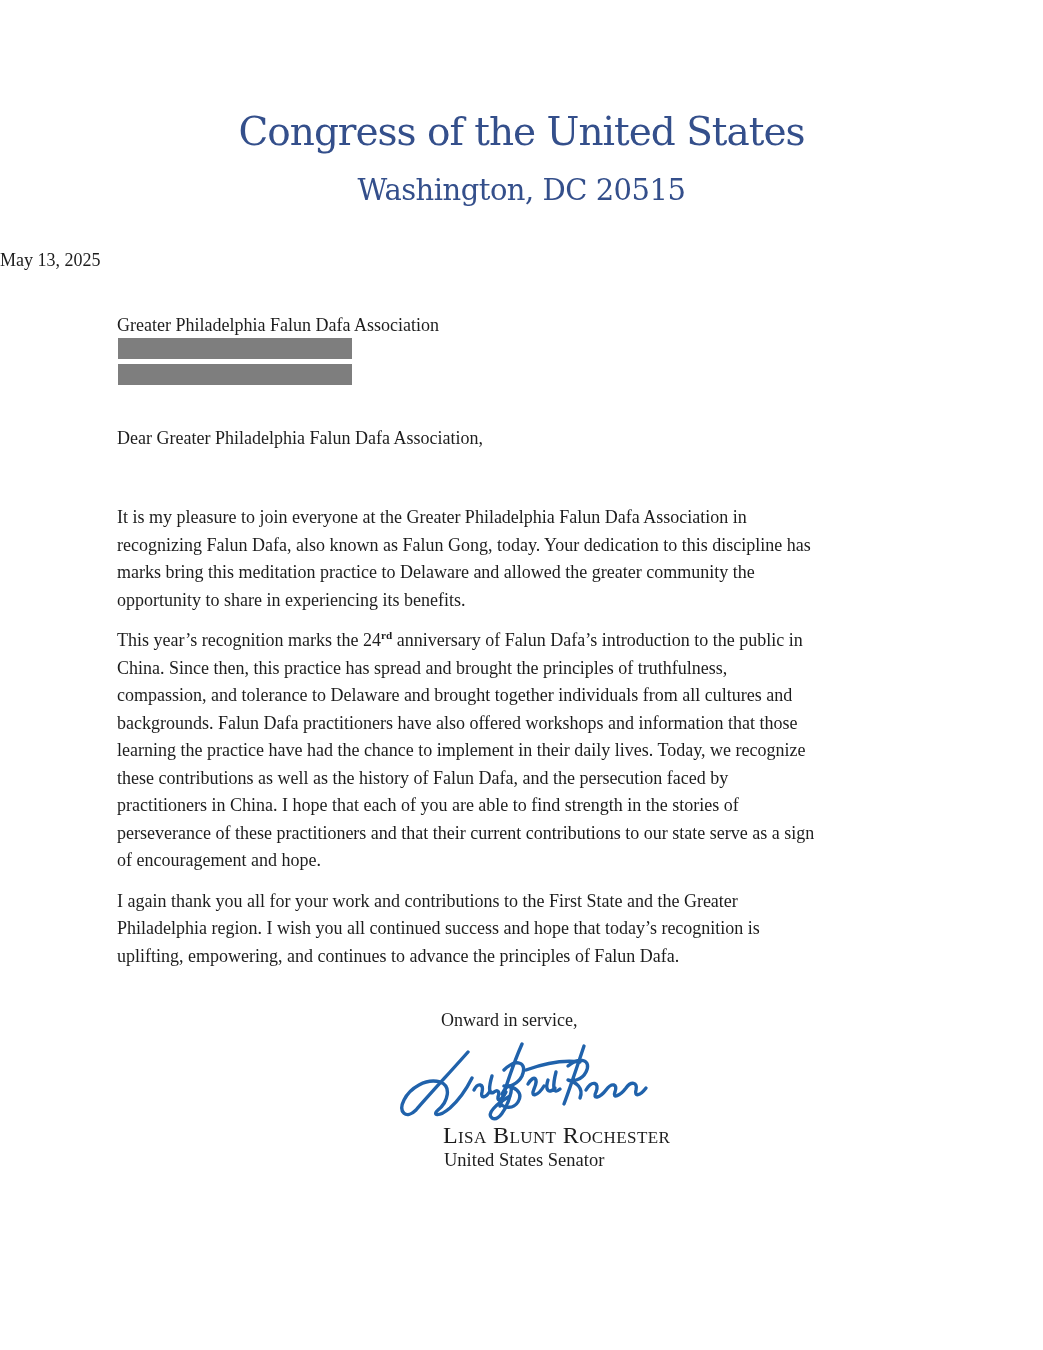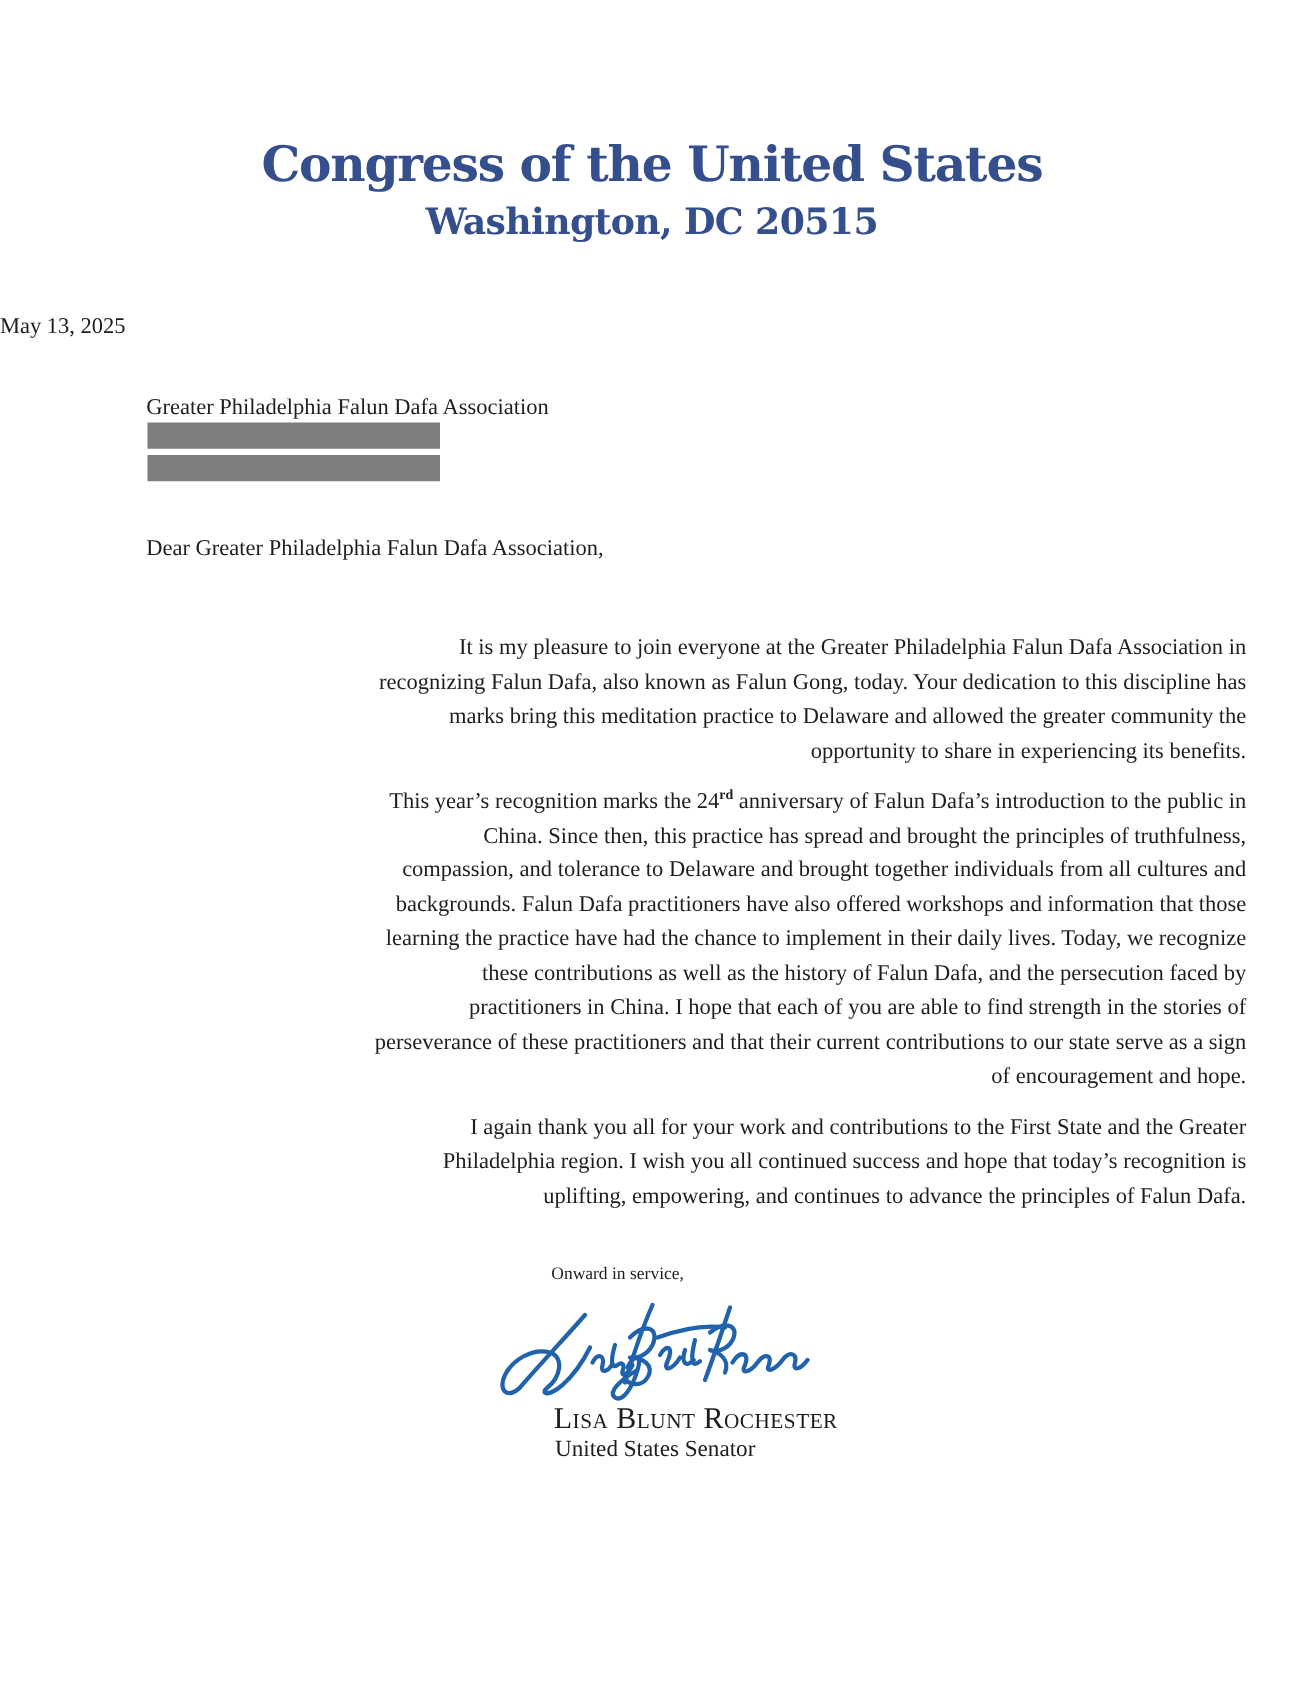--- a/index.html
+++ b/index.html
@@ -17,32 +17,32 @@
     overflow: hidden;
   }
   .letterhead {
     position: absolute;
     top: 110px;
     left: 0;
     width: 100%;
     text-align: center;
     color: #344f8b;
     font-family: "DejaVu Serif", serif;
-    font-weight: bold;
+    font-weight: normal;
   }
   .letterhead-title {
     font-size: 39px;
     line-height: 44px;
     letter-spacing: -1px;
   }
   .letterhead-subtitle {
     font-size: 29px;
     line-height: 32px;
     letter-spacing: -0.5px;
-    margin-top: 7px;
+    margin-top: 20px;
   }
   .date-line {
     position: absolute;
     top: 248px;
     left: 0;
     width: 100%;
     font-size: 18px;
     line-height: 24px;
   }
   .recipient-name {
@@ -67,41 +67,40 @@
     left: 117px;
     font-size: 18px;
     line-height: 24px;
   }
   .letter-body {
     position: absolute;
     top: 504px;
     left: 117px;
     width: 880px;
     font-size: 18px;
-    text-align: right;
   }
   .para {
     margin: 0 0 13px 0;
     padding: 0;
   }
   .line {
     display: block;
     line-height: 27.5px;
     white-space: nowrap;
   }
   sup.ordinal {
     font-size: 0.62em;
     line-height: 0;
     font-weight: bold;
   }
   .valediction {
     position: absolute;
     top: 1008px;
     left: 441px;
-    font-size: 14px;
+    font-size: 18px;
     line-height: 24px;
   }
   .signature-wrap {
     position: absolute;
     top: 1034px;
     left: 398px;
     width: 252px;
     height: 96px;
   }
   .printed-name {

